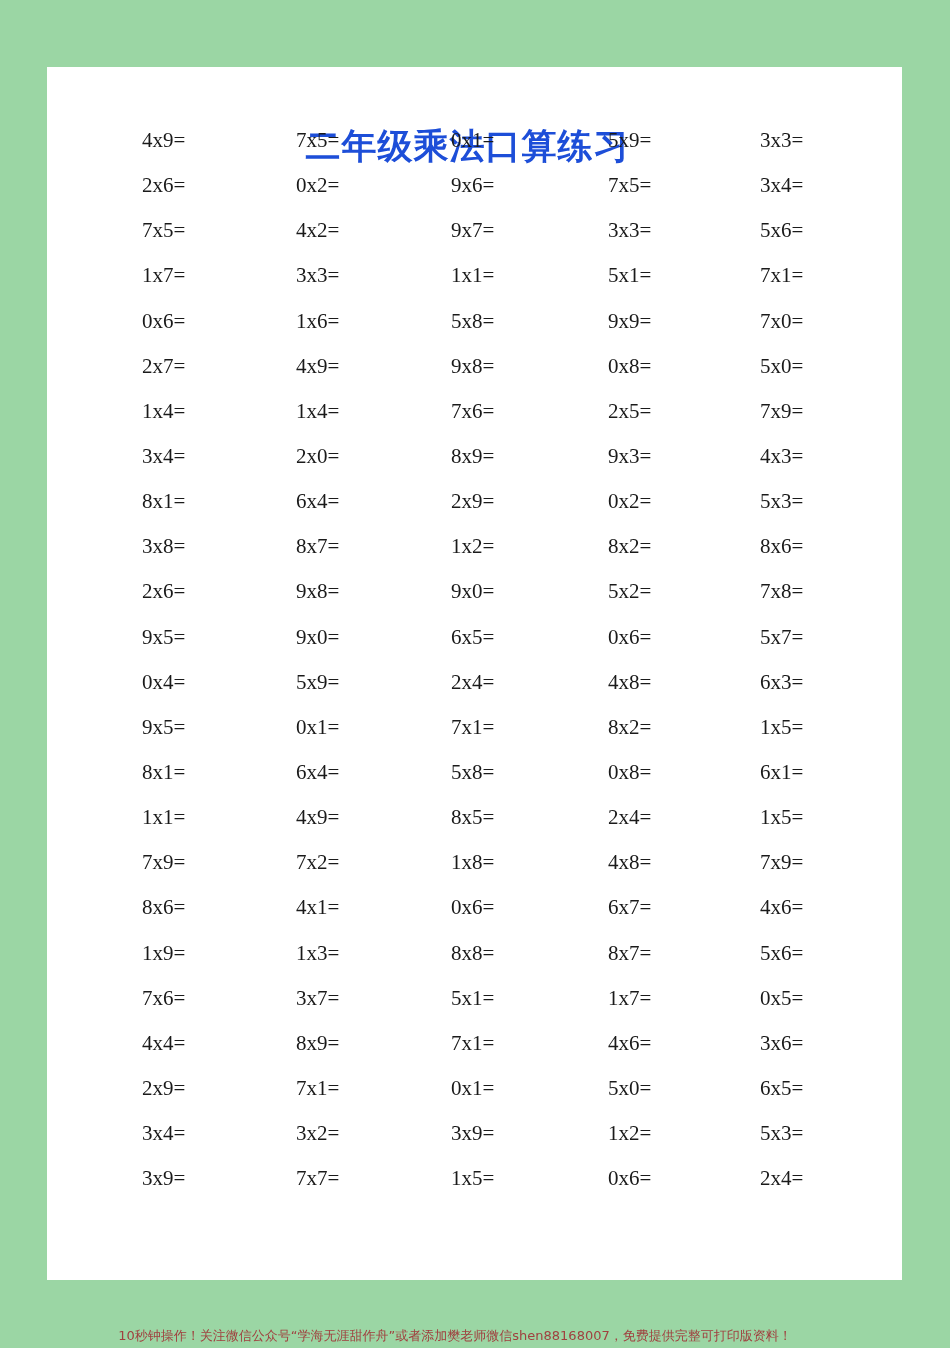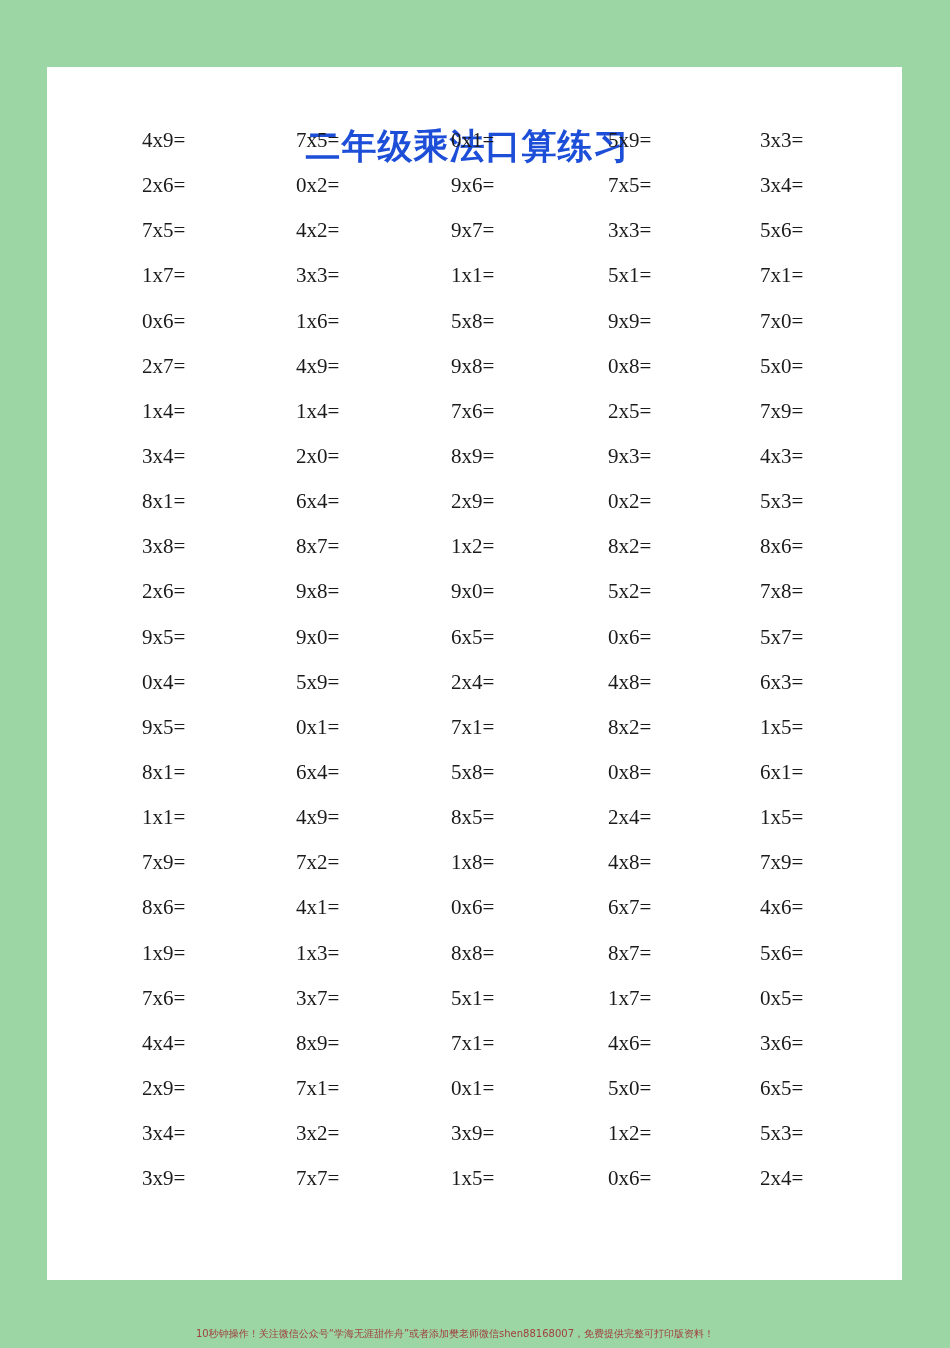--- a/index.html
+++ b/index.html
@@ -63,21 +63,21 @@
   .problem-cell.col-2 { padding-left: 94px; }
   .problem-cell.col-3 { padding-left: 96px; }
   .problem-cell.col-4 { padding-left: 93px; }
   #footer-note {
     position: absolute;
     left: 0;
     top: 1327px;
     width: 910px;
     text-align: center;
     font-family: "DejaVu Sans", "Liberation Sans", sans-serif;
-    font-size: 10px;
+    font-size: 13px;
     color: #a0403f;
     white-space: nowrap;
   }
 </style>
 </head>
 <body>
 
 <div id="worksheet-page">
   <div id="page-title">二年级乘法口算练习</div>
   <div id="problem-grid">

